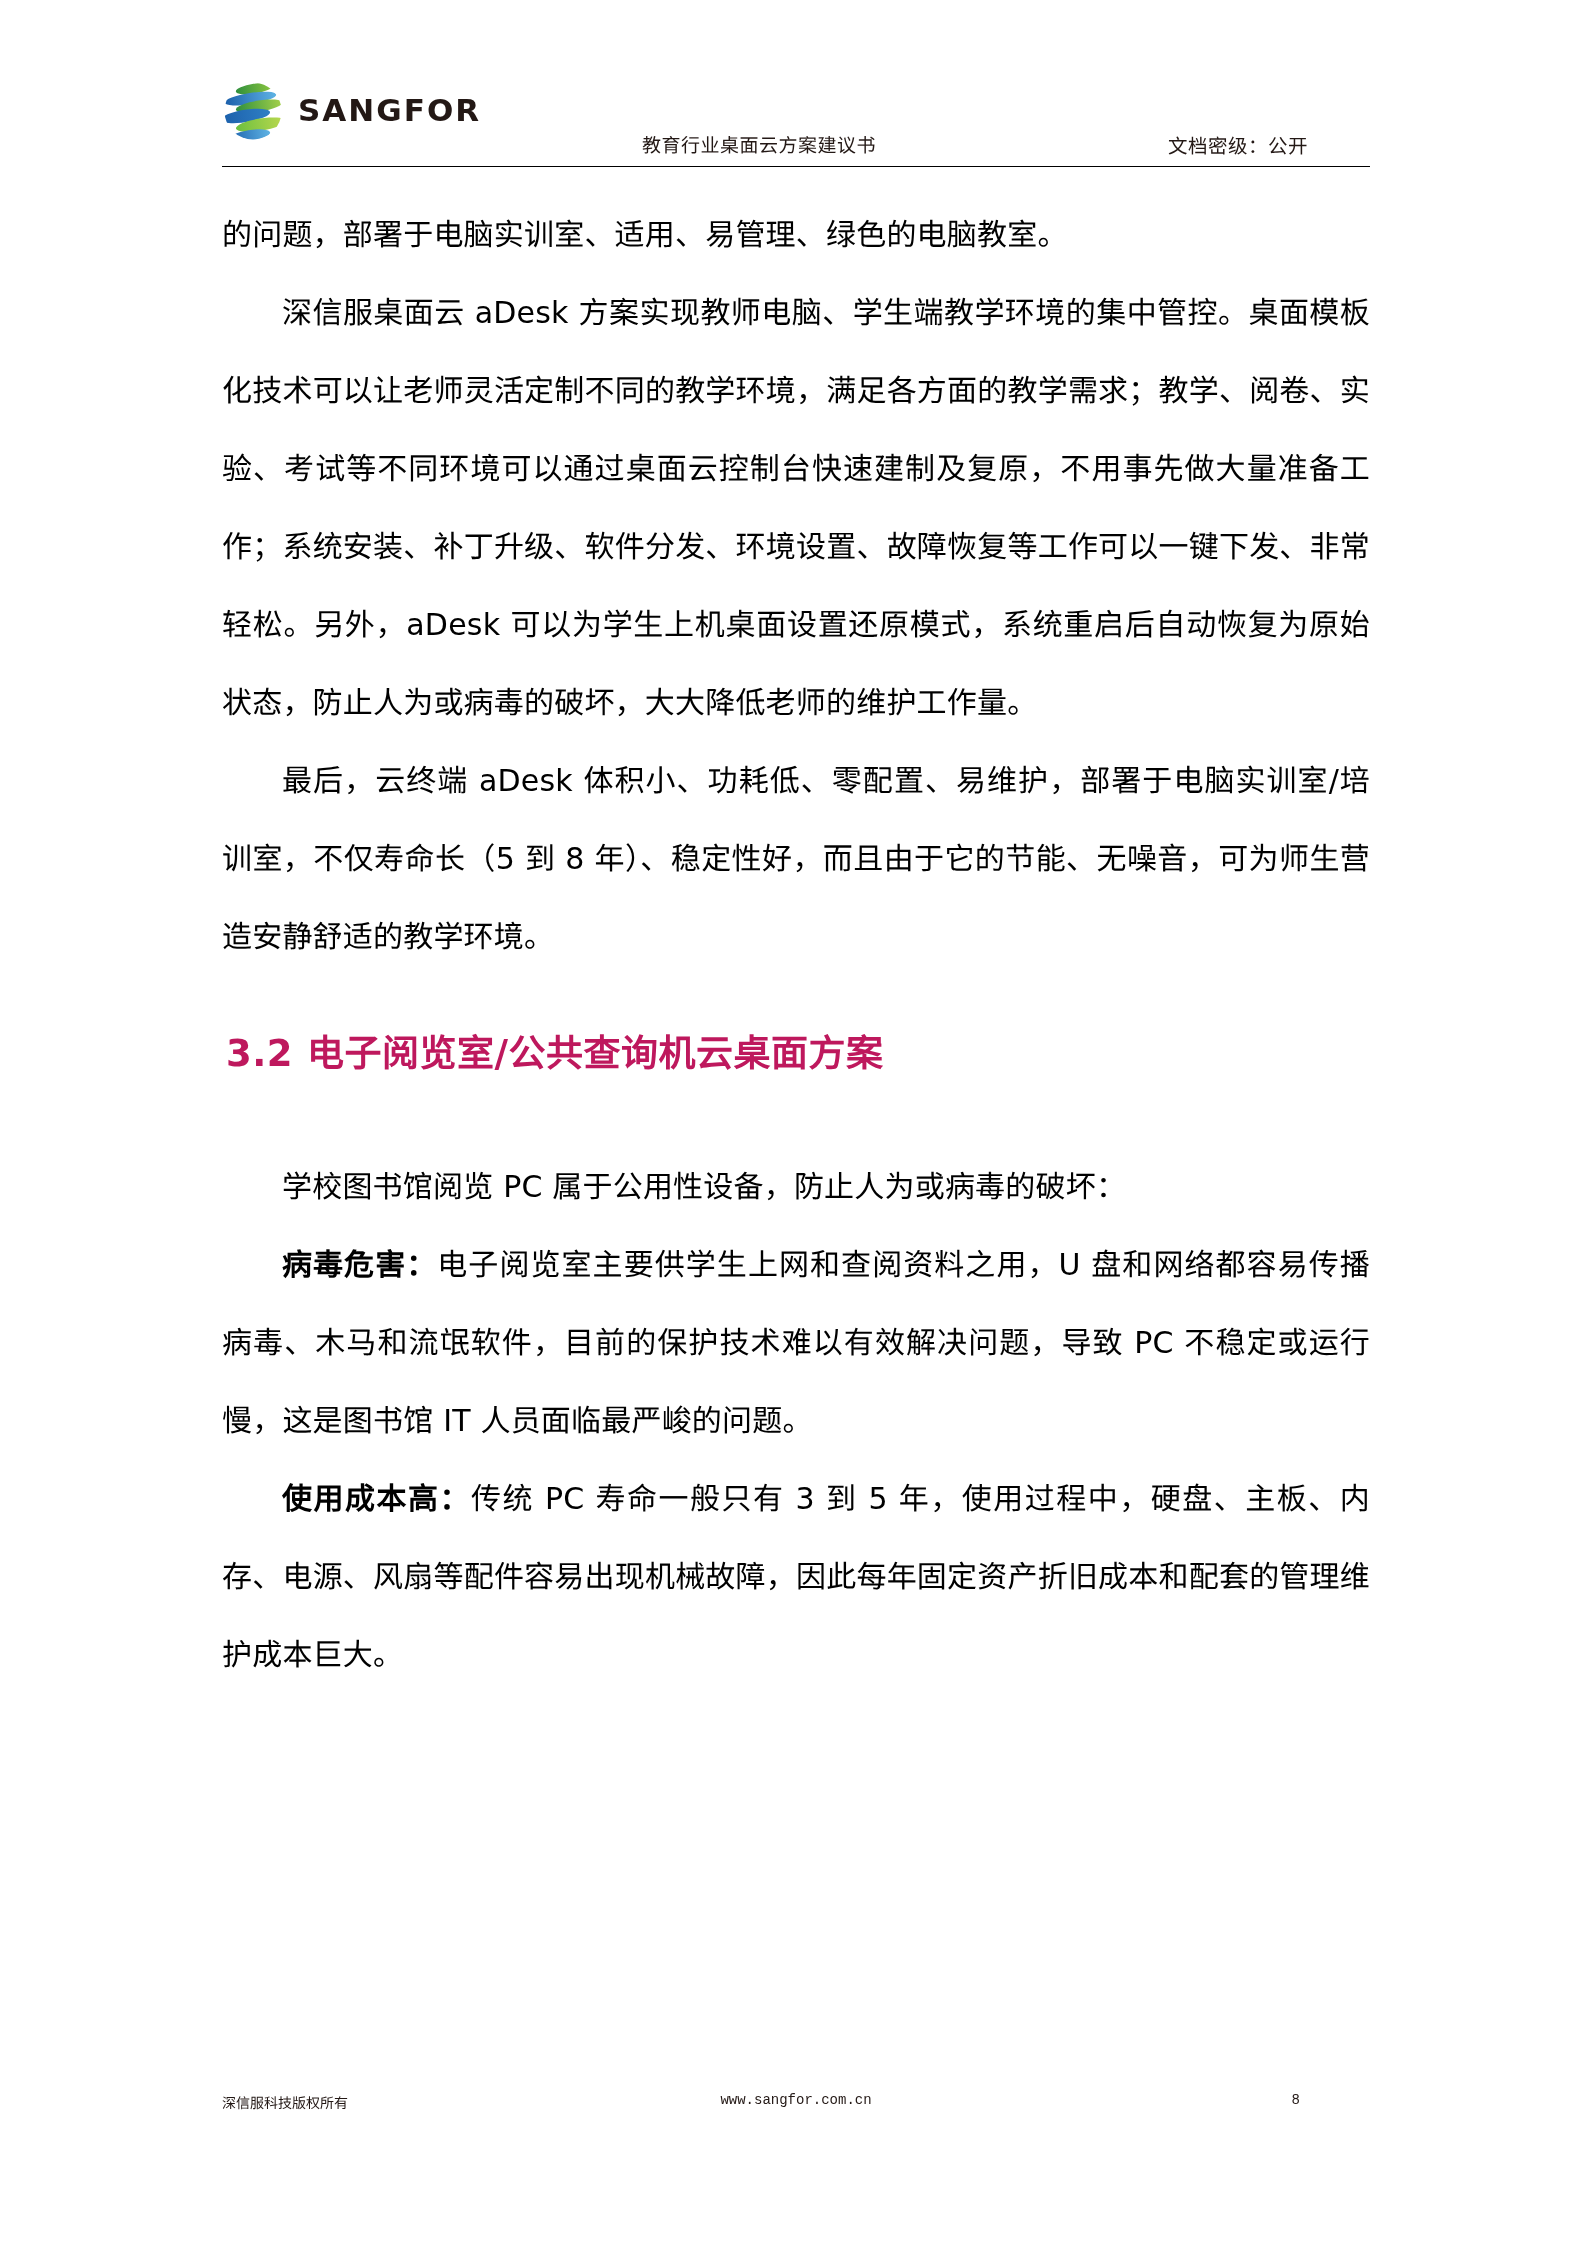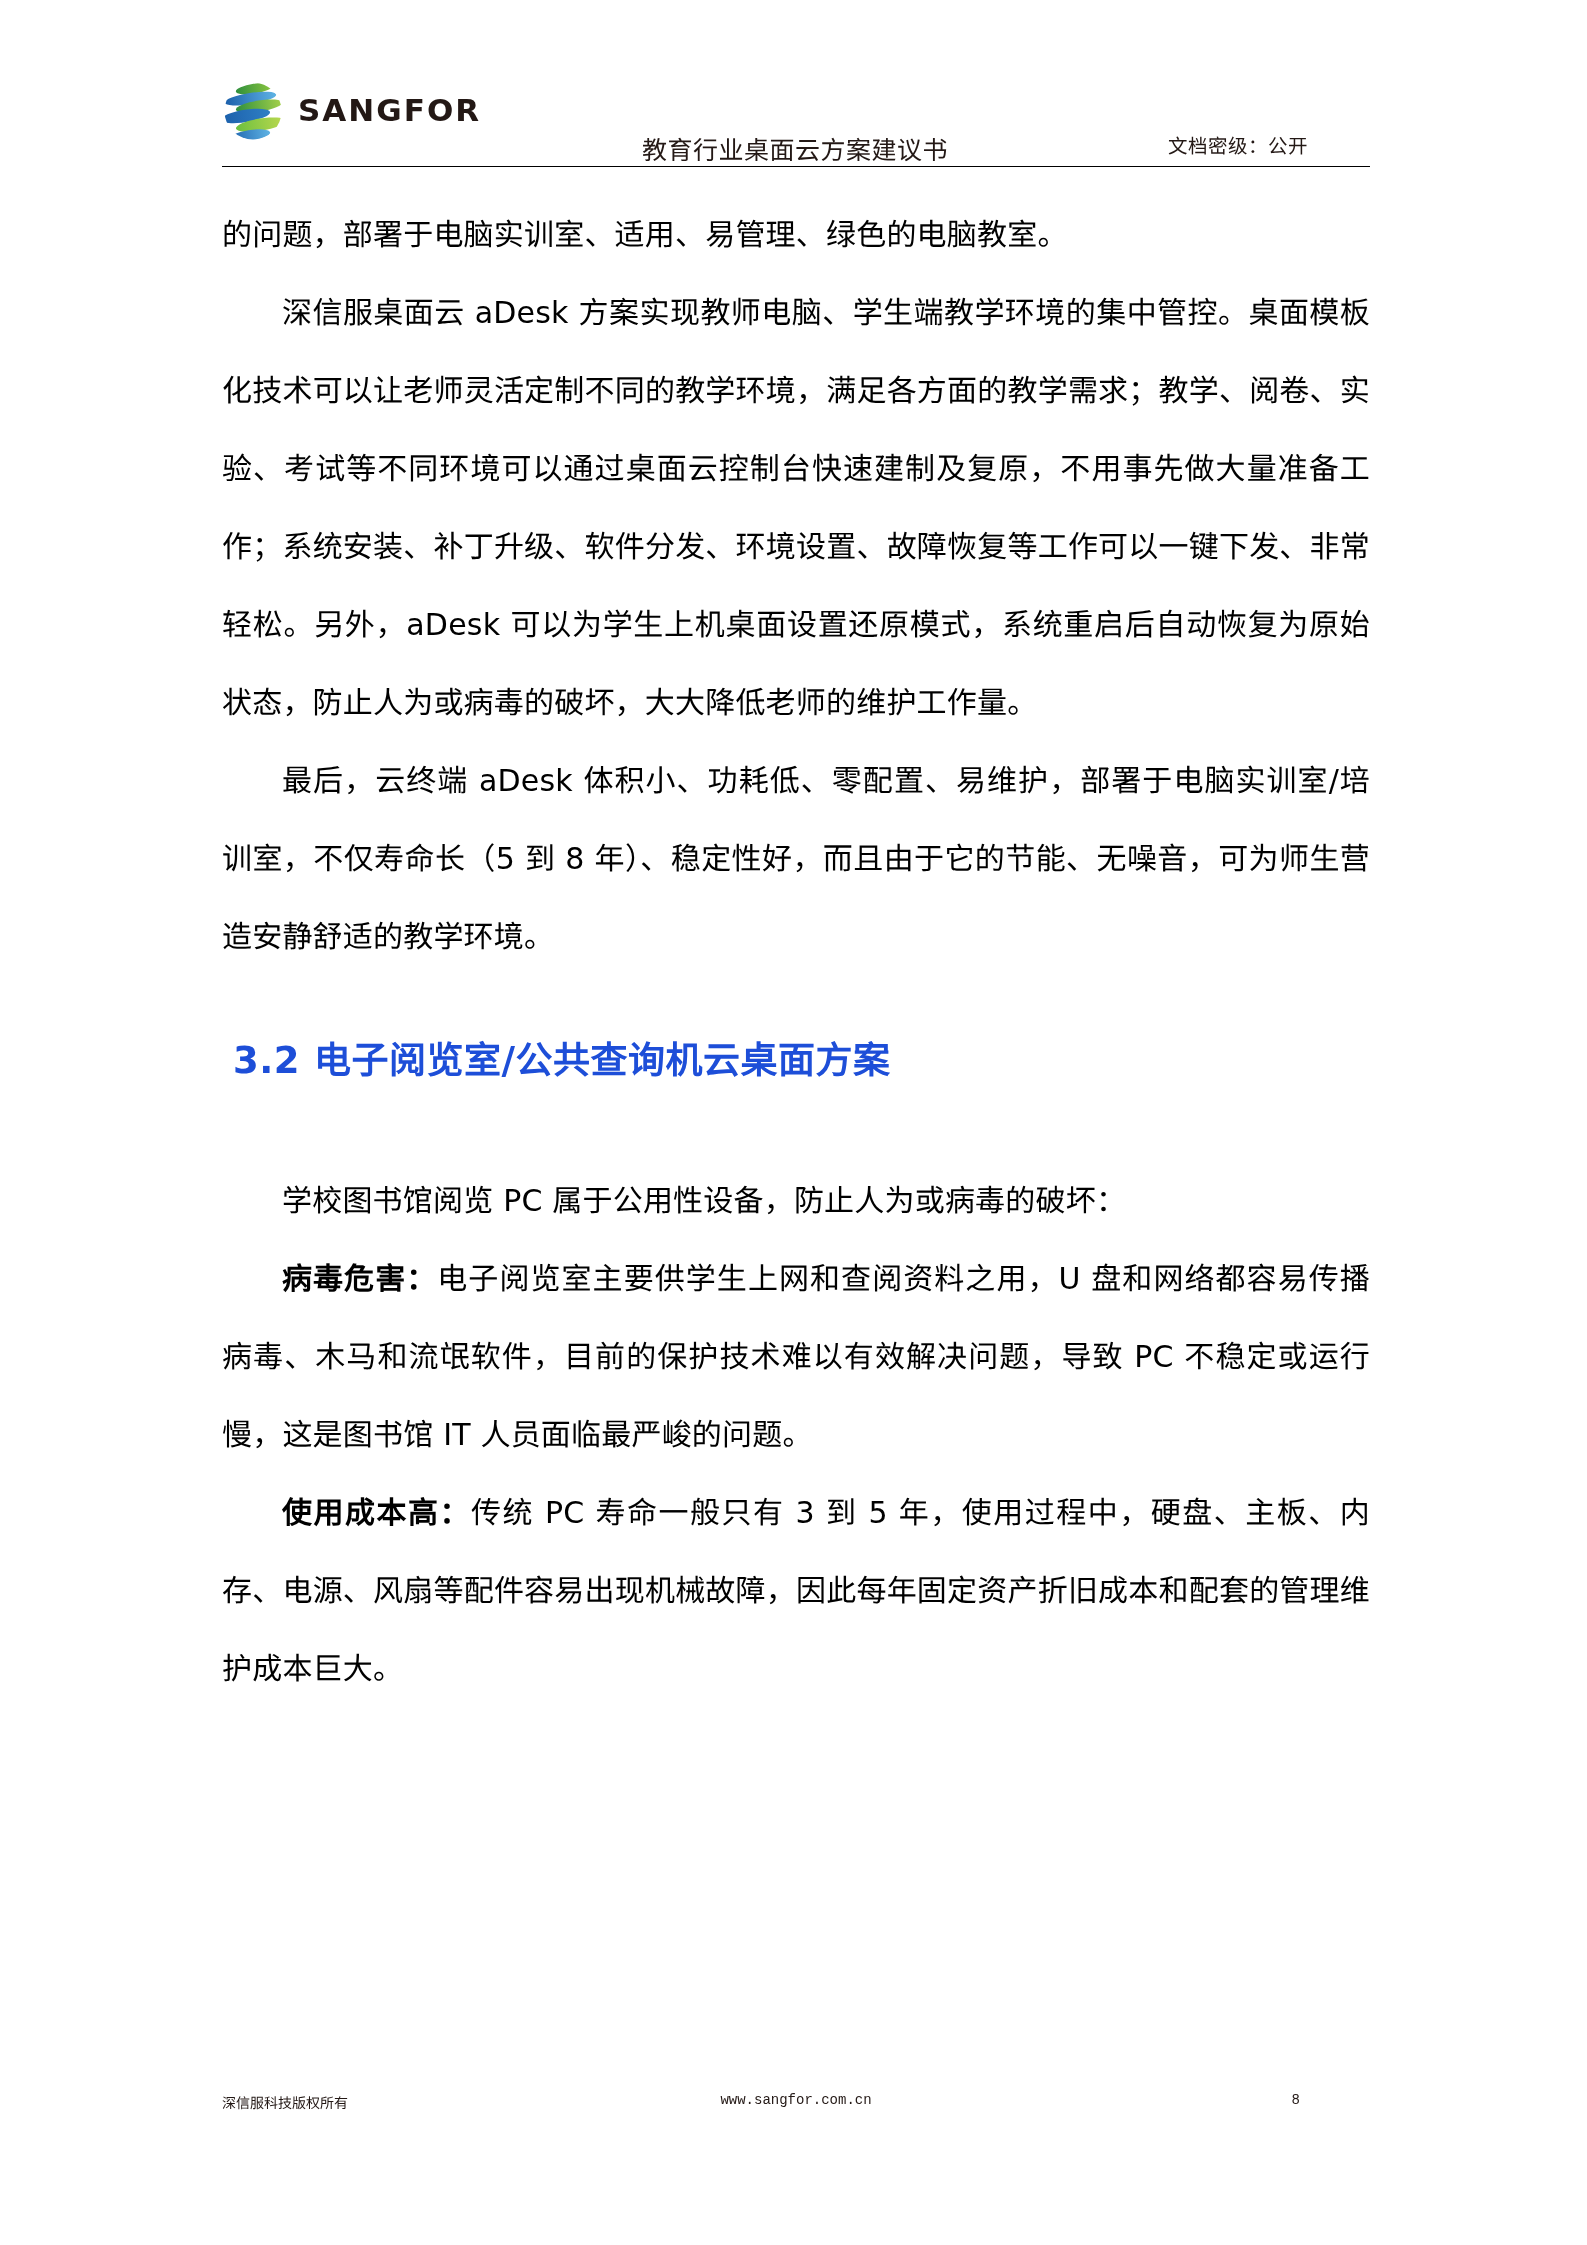--- a/index.html
+++ b/index.html
@@ -52,21 +52,21 @@
     letter-spacing: 2.0px;
     color: #231815;
     line-height: 1;
     padding-bottom: 2px;
   }
   .header-doc-title {
     position: absolute;
     left: 420px;
     top: 52px;
     font-family: "DejaVu Serif", "Liberation Serif", serif;
-    font-size: 25px;
+    font-size: 19px;
     color: #231815;
     letter-spacing: 0.5px;
     white-space: nowrap;
   }
   .header-confidential {
     position: absolute;
     right: 62px;
     top: 52px;
     font-family: "DejaVu Serif", "Liberation Serif", serif;
     font-size: 19.5px;
@@ -102,25 +102,25 @@
   }
   p.indent {
     text-indent: 60px;
   }
   .lead {
     font-weight: 700;
   }
 
   
   h2.section-heading {
-    margin: 11px;
+    margin: 4px;
     font-size: 37px;
     font-weight: 700;
     line-height: 1.2;
-    color: #1d4ed8;
+    color: #be185d;
     letter-spacing: 0.5px;
     font-family: "DejaVu Sans", "Liberation Sans", sans-serif;
     white-space: nowrap;
   }
   .sec-num { margin-right: 14px; }
 
   
   .bullet-item {
     display: flex;
     align-items: baseline;

